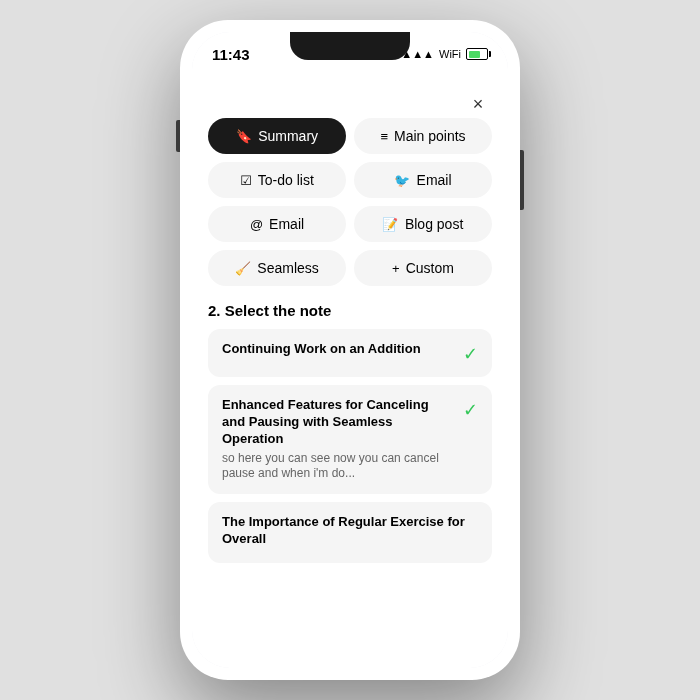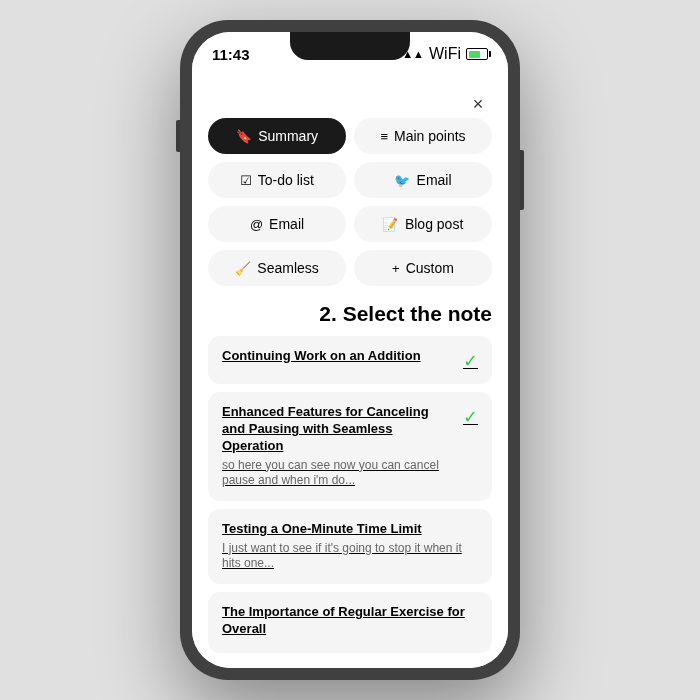--- a/index.html
+++ b/index.html
@@ -11,21 +11,21 @@
       display: flex;
       align-items: center;
       justify-content: center;
       font-family: -apple-system, BlinkMacSystemFont, 'Segoe UI', sans-serif;
       overflow: hidden;
     }
 
     .phone-frame {
       width: 340px;
       height: 660px;
-      background: #404040;
+      background: #ffffff;
       border-radius: 48px;
       padding: 12px;
       position: relative;
       box-shadow: 0 30px 80px rgba(0,0,0,0.4);
     }
 
     .phone-inner {
       width: 100%;
       height: 100%;
       background: #f2f2f7;
@@ -92,21 +92,21 @@
       background: #1a1a1a;
       border-radius: 0 0 18px 18px;
     }
 
     .signal-icon {
       font-size: 11px;
       color: #000;
     }
 
     .wifi-icon {
-      font-size: 16px;
+      font-size: 11px;
       color: #000;
     }
 
     .battery-icon {
       width: 22px;
       height: 12px;
       border: 1.5px solid #000;
       border-radius: 2px;
       position: relative;
       display: flex;
@@ -204,37 +204,35 @@
       font-size: 13px;
     }
 
     
     .notes-section {
       padding: 0 16px;
       flex: 1;
     }
 
     .notes-title {
-      font-size: 21px;
+      font-size: 15px;
       font-weight: 600;
       color: #000;
       margin-bottom: 10px;
-      text-align: right;
     }
 
     .note-card {
       background: #f5f5f5;
       border-radius: 12px;
       padding: 12px 14px;
       margin-bottom: 8px;
       display: flex;
       align-items: flex-start;
       justify-content: space-between;
       gap: 8px;
-      text-decoration: underline;
     }
 
     .note-text-container {
       flex: 1;
       min-width: 0;
     }
 
     .note-title {
       font-size: 13px;
       font-weight: 600;
@@ -341,26 +339,20 @@
         </div>
 
         <div class="note-card">
           <div class="note-text-container">
             <div class="note-title">Enhanced Features for Canceling and Pausing with Seamless Operation</div>
             <div class="note-preview">so here you can see now you can cancel pause and when i'm do...</div>
           </div>
           <span class="check-icon">✓</span>
         </div>
 
-        <div class="note-card">
-          <div class="note-text-container">
-            <div class="note-title">Testing a One-Minute Time Limit</div>
-            <div class="note-preview">I just want to see if it's going to stop it when it hits one...</div>
-          </div>
-        </div>
 
         <div class="note-card">
           <div class="note-text-container">
             <div class="note-title">The Importance of Regular Exercise for Overall</div>
             <div class="note-preview"></div>
           </div>
         </div>
 
       </div>
 

